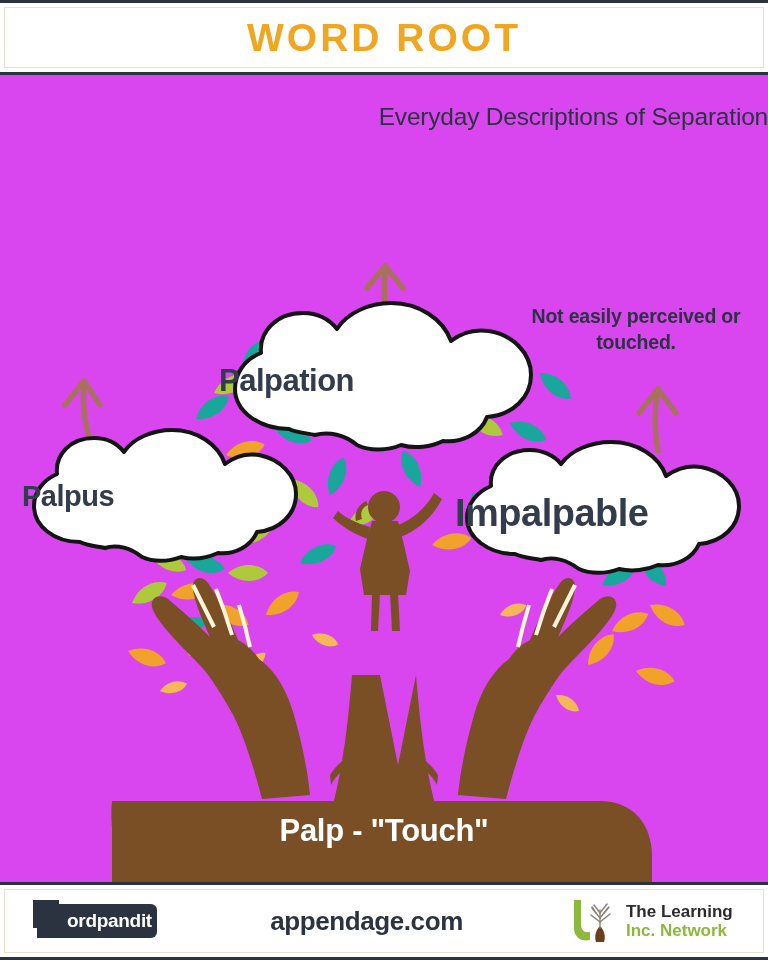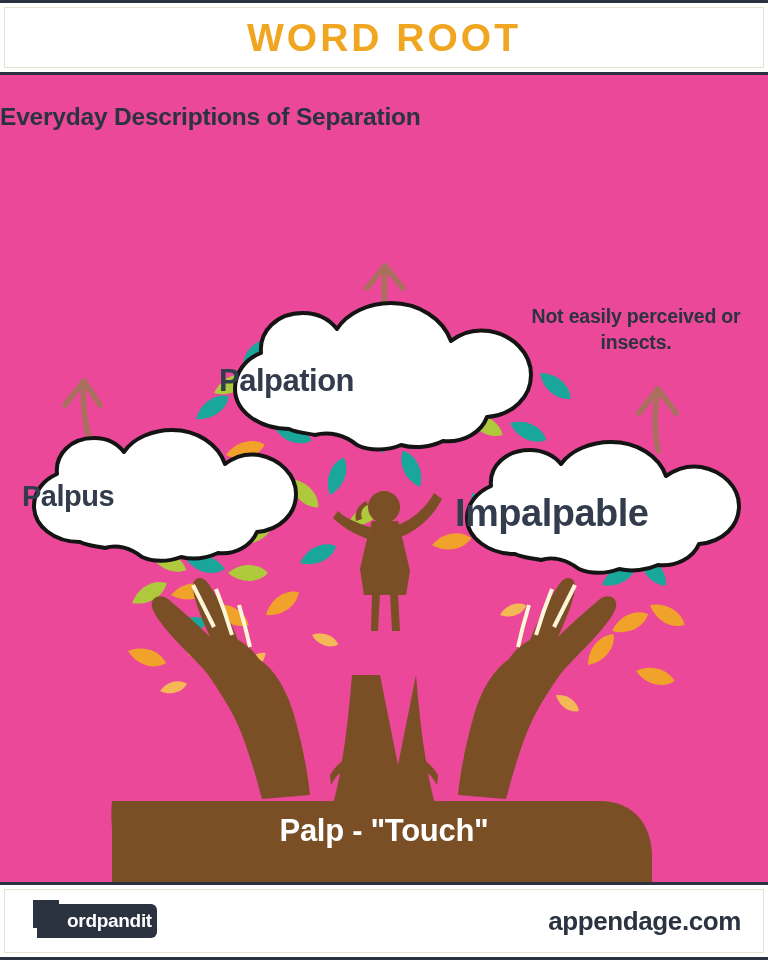--- a/index.html
+++ b/index.html
@@ -6,21 +6,21 @@
   html,body{margin:0;padding:0;}
   body{
     width:768px;height:960px;
     background:#ffffff;
     font-family:"Liberation Sans","DejaVu Sans",sans-serif;
     overflow:hidden;
   }
   #poster{
     position:relative;
     width:768px;height:960px;
-    background:#ec4899;
+    background:#d946ef;
     overflow:hidden;
   }
 
   
   .header-band{
     position:absolute;left:0;top:0;width:768px;height:75px;
     background:#ffffff;
     border-top:3px solid #2b3240;
     border-bottom:3px solid #2b3240;
     box-sizing:border-box;
@@ -31,22 +31,22 @@
     border:1px solid #e7e2cf;box-sizing:border-box;
     display:flex;align-items:center;justify-content:center;
   }
   .header-title{
     font-size:39px;font-weight:bold;color:#f0a621;
     letter-spacing:3px;line-height:1;
   }
 
   
   .subtitle{
-    position:absolute;left:0;top:103px;width:768px;text-align:left;
-    font-size:24.5px;font-weight:bold;color:#2b3240;letter-spacing:-0.2px;
+    position:absolute;left:0;top:103px;width:768px;text-align:right;
+    font-size:24.5px;font-weight:normal;color:#2b3240;letter-spacing:-0.2px;
   }
 
   
   .callout{
     position:absolute;text-align:center;
     font-size:19.5px;font-weight:bold;color:#2b3240;
     line-height:1.35;letter-spacing:-0.2px;
   }
   .callout-top{left:243px;top:192px;width:304px;}
   .callout-left{left:12px;top:264px;width:229px;}
@@ -338,21 +338,21 @@
   </svg>
 
   <div class="header-band">
     <div class="header-inner">
       <div class="header-title">WORD ROOT</div>
     </div>
   </div>
 
   <div class="subtitle">Everyday Descriptions of Separation</div>
 
-  <div class="callout callout-right">Not easily perceived or insects.</div>
+  <div class="callout callout-right">Not easily perceived or touched.</div>
 
   <svg class="arrow" style="left:356px;top:258px;width:58px;height:72px;" viewBox="0 0 58 72">
     <path d="M29,70 C 28,50 28,30 29,8" stroke="#a9705e" stroke-width="5.5" fill="none" stroke-linecap="round"></path>
     <path d="M11,30 L 29,8 L 47,30" stroke="#a9705e" stroke-width="5.5" fill="none" stroke-linecap="round" stroke-linejoin="round"></path>
   </svg>
 
   <svg class="arrow" style="left:50px;top:365px;width:60px;height:78px;" viewBox="0 0 60 78">
     <path d="M40,76 C 34,56 32,38 34,16" stroke="#a9705e" stroke-width="5.5" fill="none" stroke-linecap="round"></path>
     <path d="M15,40 L 34,16 L 50,40" stroke="#a9705e" stroke-width="5.5" fill="none" stroke-linecap="round" stroke-linejoin="round"></path>
   </svg>
@@ -411,17 +411,38 @@
           <rect x="26" y="4" width="104" height="34" rx="6" fill="#2b3240"></rect>
           <rect x="10" y="0" width="22" height="38" fill="#2b3240"></rect>
           <path d="M10,0 L32,0 L32,38 L21,27 L10,38 Z" fill="#2b3240"></path>
           <rect x="6" y="0" width="5" height="28" fill="#2b3240"></rect>
         </svg>
         <div class="wp-logo-text">ordpandit</div>
       </div>
 
       <div class="footer-url">appendage.com</div>
 
+      <div class="tln-logo">
+        <svg width="56" height="50" viewBox="0 0 56 50">
+          <path d="M8,4 L8,32 C 8,42 16,46 24,44 L24,36 C 18,37 15,34 15,28 L15,4 Z" fill="#8cb83c"></path>
+          <path d="M34,46 L30,46 C 28,40 30,34 34,30 C 38,34 40,40 38,46 Z" fill="#6b3f1d"></path>
+          <g stroke="#8a8275" stroke-width="1.4" fill="none" stroke-linecap="round">
+            <path d="M34,32 L34,14"></path>
+            <path d="M34,22 L26,12"></path>
+              <path d="M34,22 L42,12"></path>
+            <path d="M34,17 L28,9"></path>
+              <path d="M34,17 L41,8"></path>
+            <path d="M34,26 L25,19"></path>
+              <path d="M34,26 L44,18"></path>
+            <path d="M30,17 L26,11"></path>
+              <path d="M38,17 L43,11"></path>
+          </g>
+        </svg>
+        <div class="tln-text">
+          <div class="tln-line1">The Learning</div>
+          <div class="tln-line2">Inc. Network</div>
+        </div>
+      </div>
 
     </div>
   </div>
 
 </div>
 
 </body></html>

